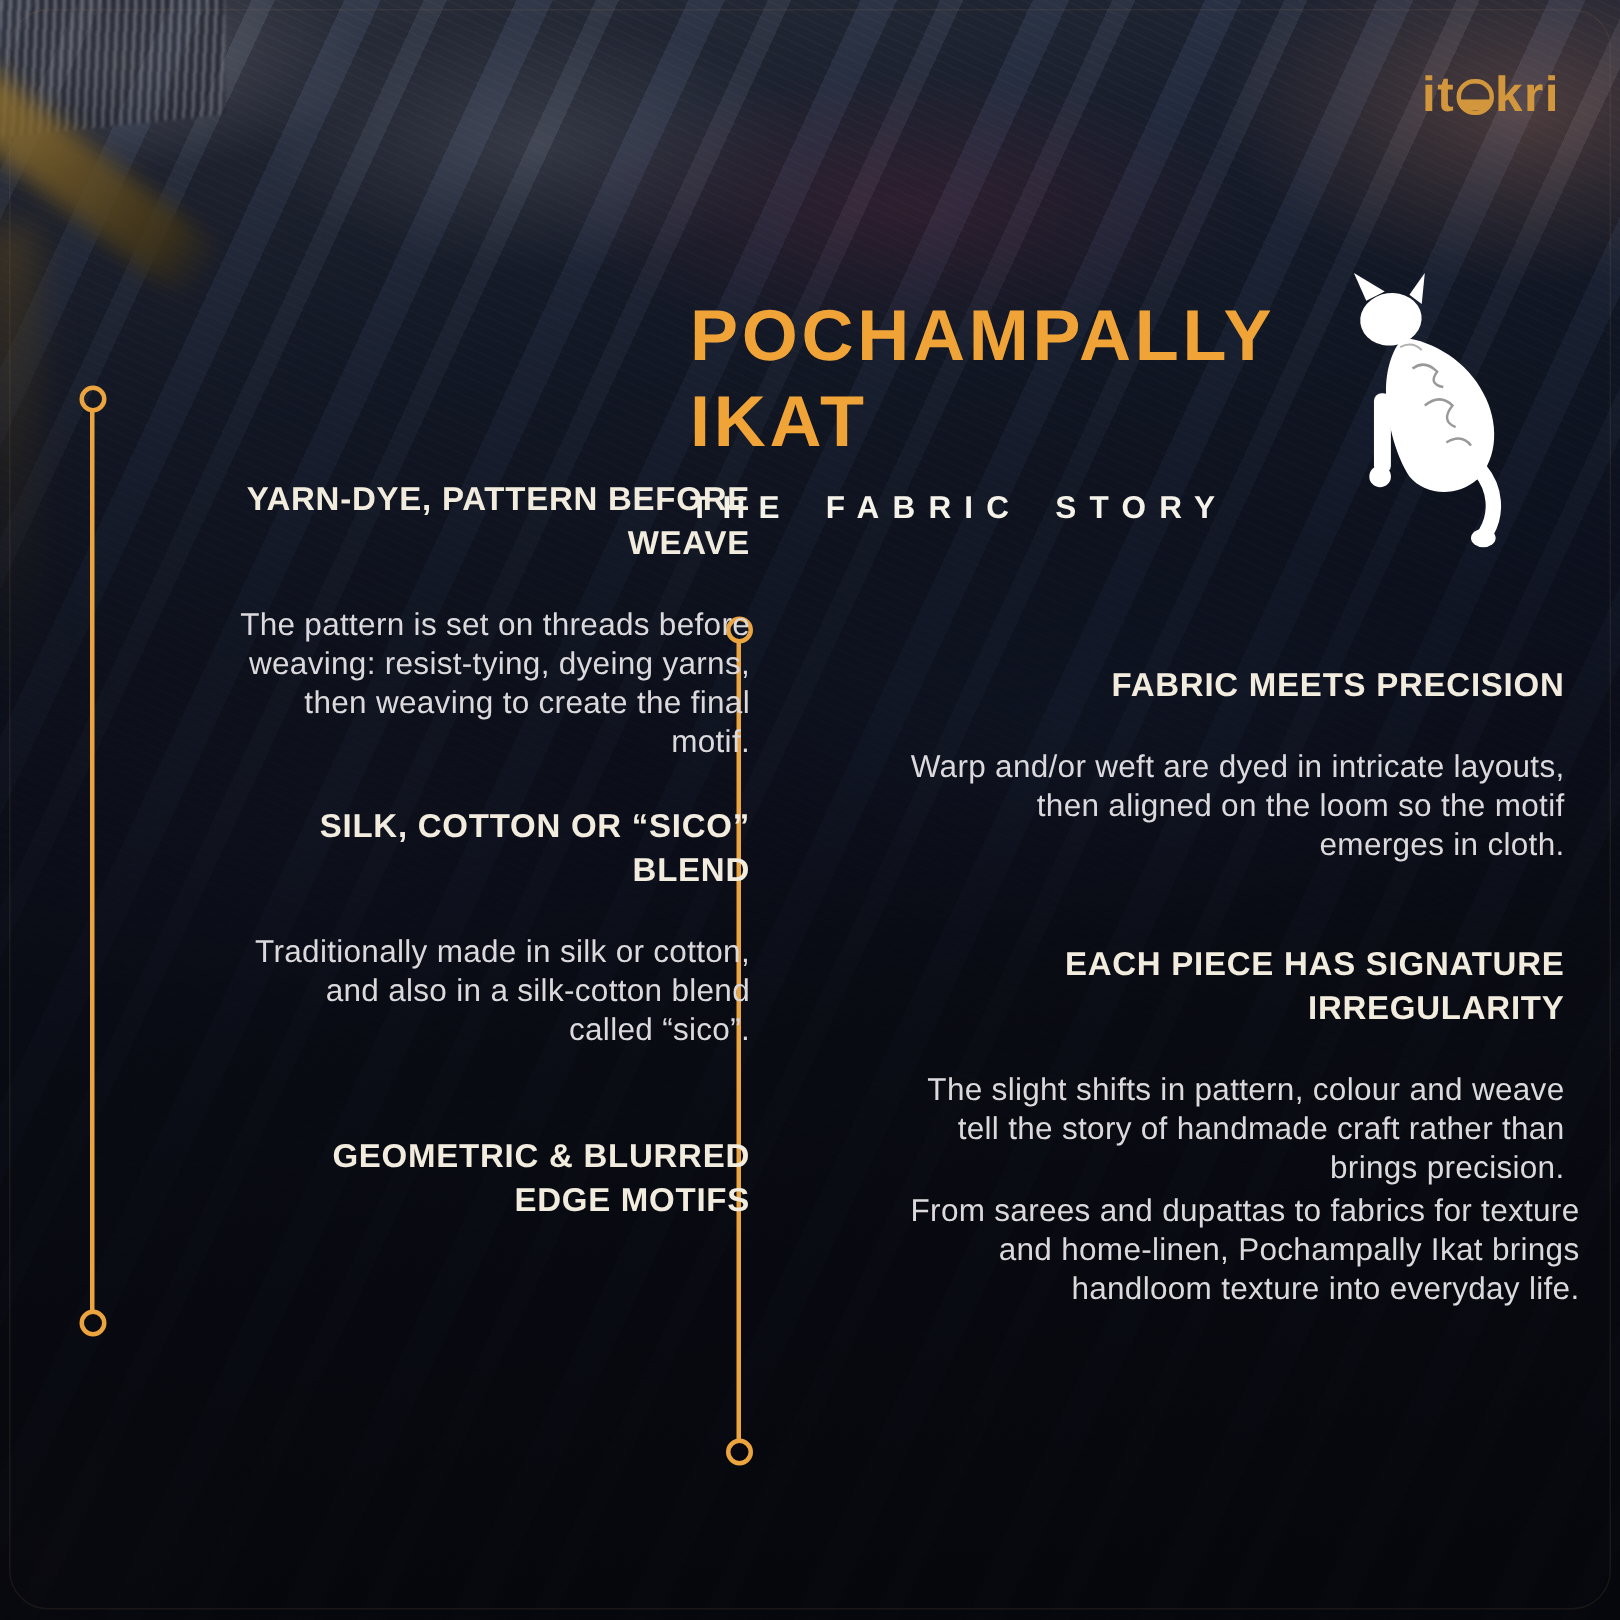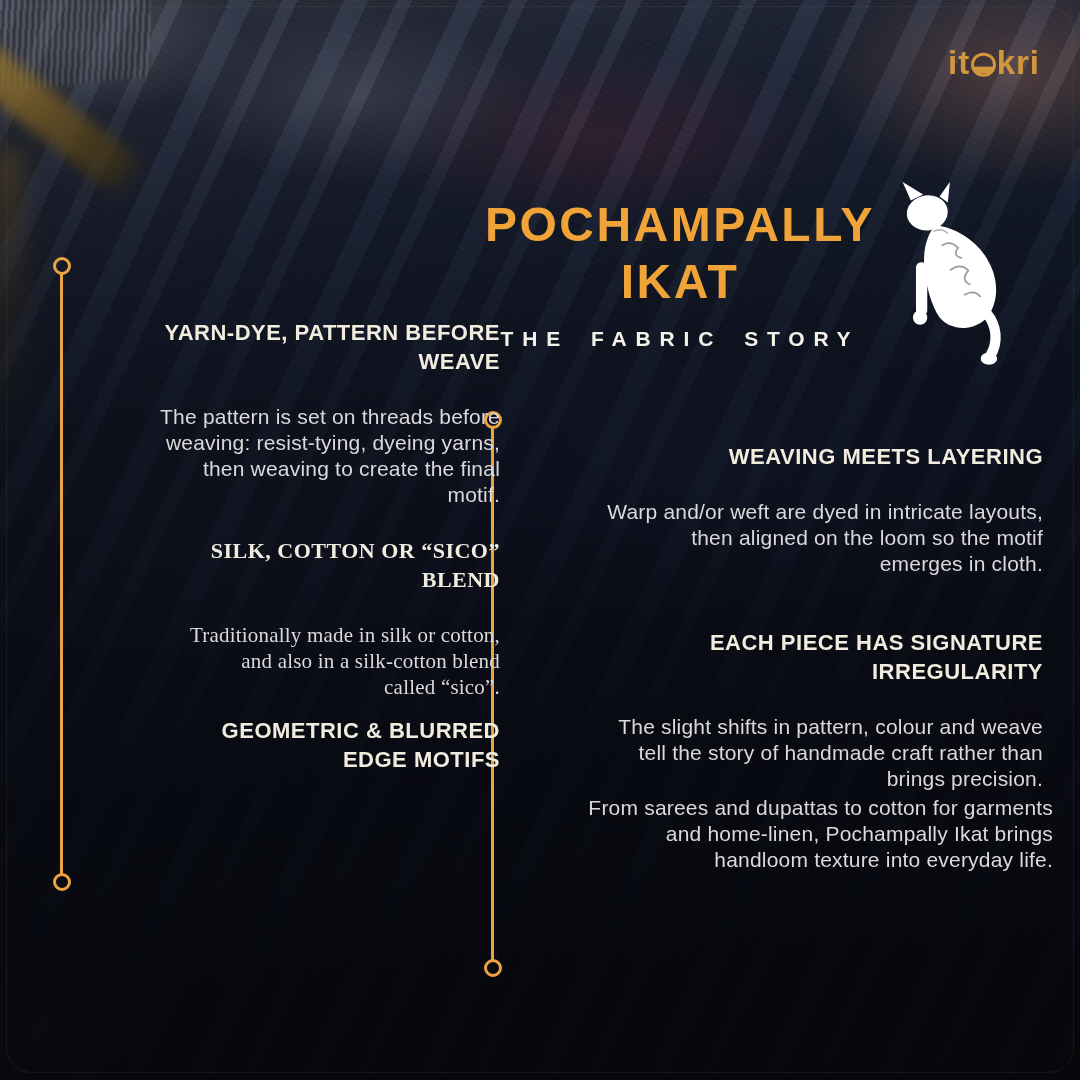--- a/index.html
+++ b/index.html
@@ -35,21 +35,21 @@
   .card-edge{position:absolute;left:6px;right:6px;top:6px;bottom:7px;border-radius:26px;
     border:1px solid rgba(150,115,75,0.14);pointer-events:none;}
 
   
   .logo{position:absolute;top:44px;right:40px;font-size:33px;font-weight:bold;color:#D2973D;
     letter-spacing:1px;display:flex;align-items:center;}
   .logo-o{display:inline-block;width:0.56em;height:0.56em;border:0.115em solid #D2973D;border-radius:50%;
     background:linear-gradient(to top,#D2973D 40%,transparent 40%);margin:0 0.03em;transform:translateY(0.05em);}
 
   
-  .title-block{position:absolute;top:196px;right:180px;width:440px;text-align:center;}
+  .title-block{position:absolute;top:196px;right:180px;width:440px;text-align:left;}
   .title-block h1{margin:0;font-size:48px;line-height:57px;font-weight:800;color:#F0A437;
     letter-spacing:2.5px;white-space:pre-line;}
   .subtitle{margin-top:17px;font-size:21px;font-weight:bold;color:#F5F2EA;
     letter-spacing:0.42em;word-spacing:0.35em;}
 
   .cat{position:absolute;left:888px;top:180px;width:134px;height:190px;}
 
   
   .tl-line{position:absolute;width:3px;background:#ECA43F;border-radius:2px;}
   .ring{position:absolute;width:12px;height:12px;border:3.5px solid #ECA43F;border-radius:50%;}
@@ -57,22 +57,22 @@
   #tl-left-top{left:53px;top:257px;}   #tl-left-bot{left:53px;top:873px;}
   #tl-right{left:491px;top:427px;height:534px;}
   #tl-right-top{left:484px;top:411px;} #tl-right-bot{left:484px;top:959px;}
 
   
   .section{position:absolute;text-align:right;}
   .section h3{margin:0 0 28px;font-size:22px;line-height:29px;font-weight:bold;color:#F2ECDF;
     letter-spacing:0.5px;white-space:pre-line;}
   .section p{margin:0;font-size:21px;line-height:26px;color:#DBD9DB;letter-spacing:0.2px;white-space:pre-line;}
   #ls1{left:108px;top:318px;width:392px;}
-  #ls2{left:108px;top:536px;width:392px;font-family:Liberation Serif, serif;}
-  #ls3{left:108px;top:716px;width:392px;}
+  #ls2{left:108px;top:536px;width:392px;}
+  #ls3{left:108px;top:756px;width:392px;}
   #rs1{left:543px;top:442px;width:500px;}
   #rs2{left:543px;top:609px;width:500px;margin-top:19px;}
   #rs3{left:543px;top:795px;width:510px;}
   #rs3 h3{margin-bottom:38px;}
 </style>
 </head>
 <body>
 
 <div class="poster">
 
@@ -135,31 +135,31 @@
     <p>Traditionally made in silk or cotton,
 and also in a silk-cotton blend
 called “sico”.</p>
   </div>
   <div class="section" id="ls3">
     <h3>GEOMETRIC &amp; BLURRED
 EDGE MOTIFS</h3>
   </div>
 
   <div class="section" id="rs1">
-    <h3>WEAVING MEETS LAYERING</h3>
+    <h3>FABRIC MEETS PRECISION</h3>
     <p>Warp and/or weft are dyed in intricate layouts,
 then aligned on the loom so the motif
 emerges in cloth.</p>
   </div>
   <div class="section" id="rs2">
     <h3>EACH PIECE HAS SIGNATURE
 IRREGULARITY</h3>
     <p>The slight shifts in pattern, colour and weave
 tell the story of handmade craft rather than
 brings precision.</p>
   </div>
   <div class="section" id="rs3">
-    <p>From sarees and dupattas to cotton for garments
+    <p>From sarees and dupattas to fabrics for texture
 and home-linen, Pochampally Ikat brings
 handloom texture into everyday life.</p>
   </div>
 
 </div>
 
 </body></html>

